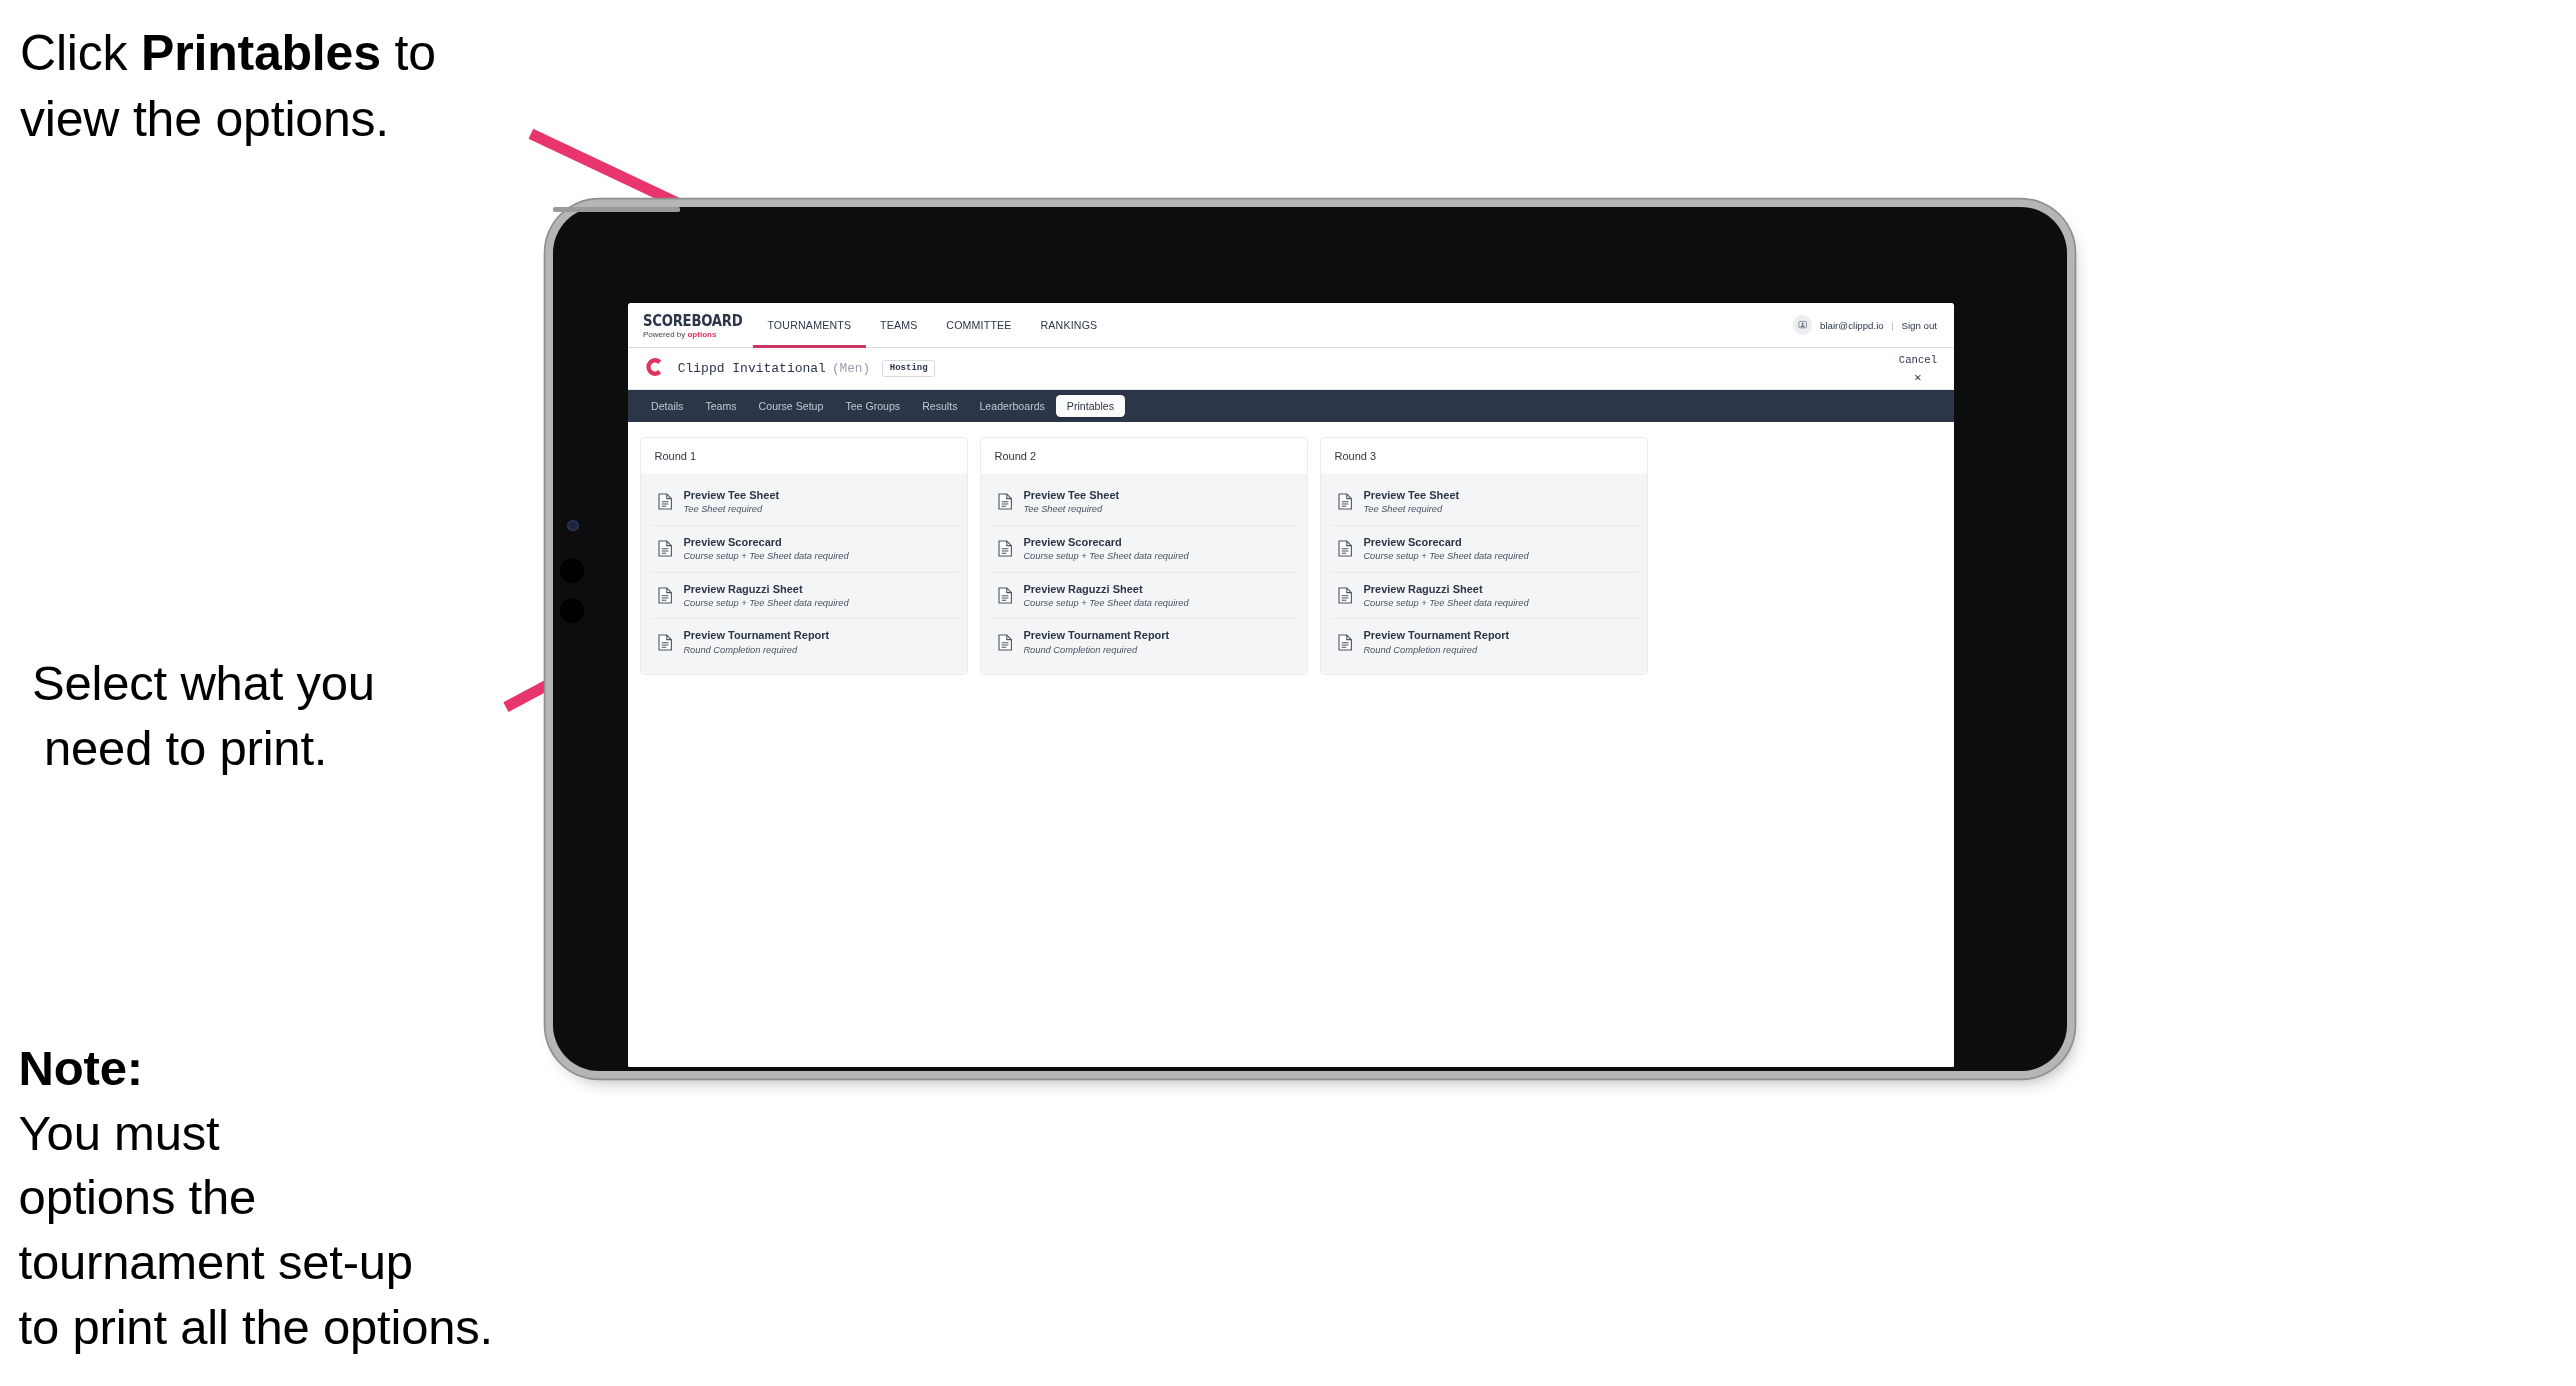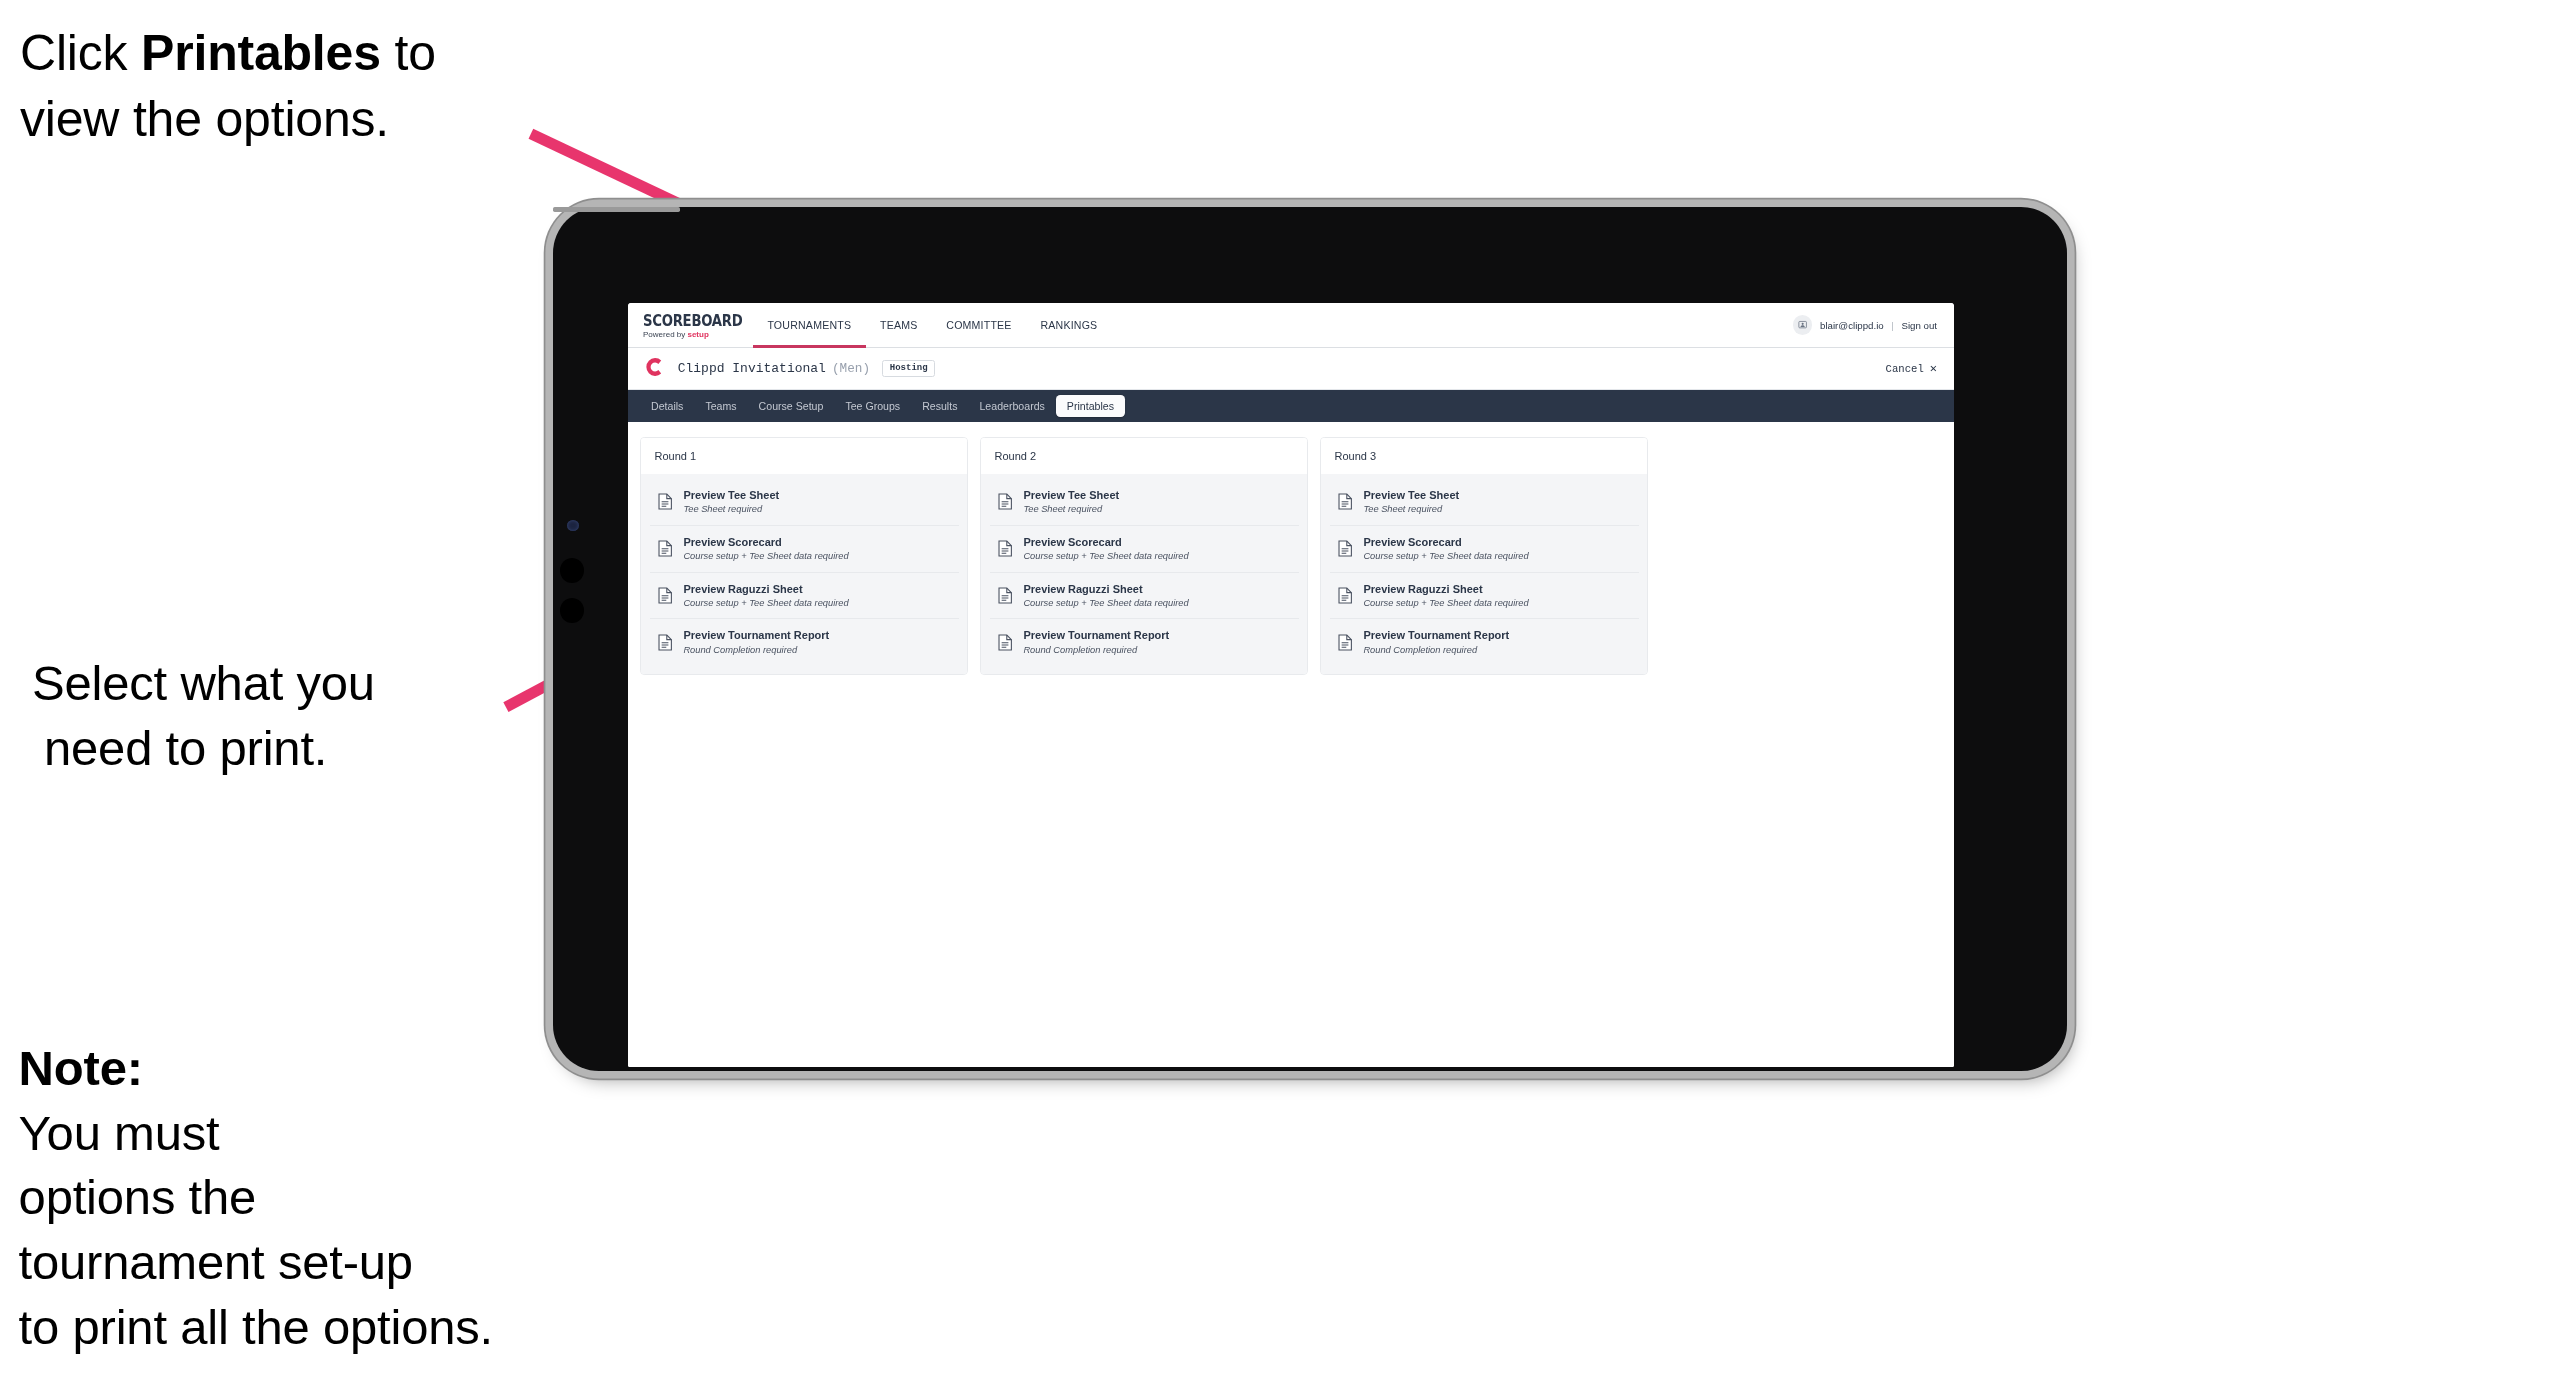--- a/index.html
+++ b/index.html
@@ -225,20 +225,21 @@
     line-height: 1;
   }
   #tour-spacer { flex: 1 1 auto; }
   #cancel-btn {
     display: flex;
     align-items: center;
     gap: 6px;
     font-size: 10.6px;
     color: #2b3648;
     cursor: pointer;
+    flex-direction: column;
   }
   #cancel-x {
     font-size: 12px;
     font-weight: 400;
     color: #2b3648;
     line-height: 1;
   }
 
   
   #tabstrip {
@@ -368,21 +369,21 @@
   <div id="tab-topcam"></div>
   <div class="tab-btn" id="tab-sensor"></div>
   <div class="tab-btn" id="tab-vol-up"></div>
   <div class="tab-btn" id="tab-vol-dn"></div>
 
   <div id="viewport">
 
     <div id="topnav">
       <div id="brand">
         <div id="brand-title">SCOREBOARD</div>
-        <div id="brand-sub"><span>Powered by </span><span class="clippd">setup</span></div>
+        <div id="brand-sub"><span>Powered by </span><span class="clippd">options</span></div>
       </div>
 
       <div class="navitem active">TOURNAMENTS</div>
       <div class="navitem">TEAMS</div>
       <div class="navitem">COMMITTEE</div>
       <div class="navitem">RANKINGS</div>
 
       <div id="nav-spacer"></div>
 
       <div id="user-area">

